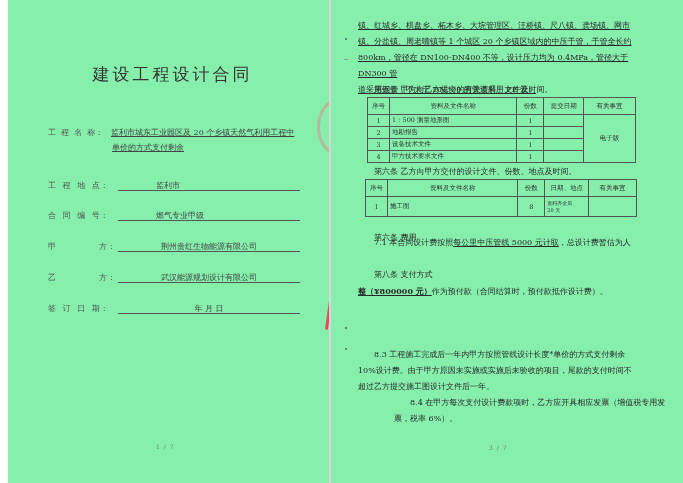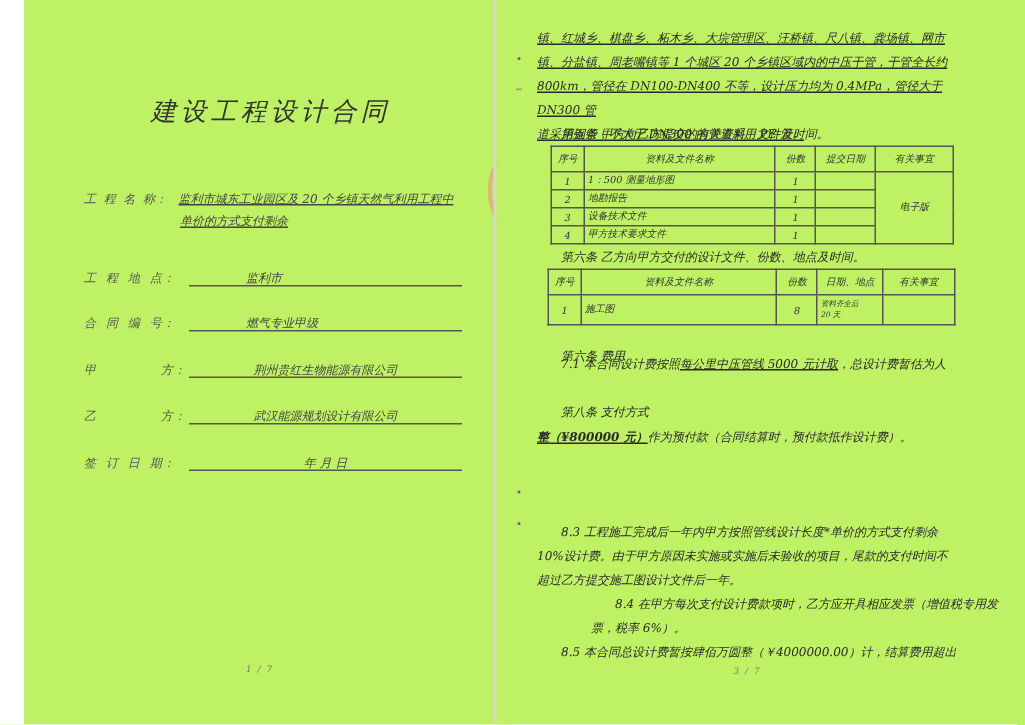--- a/index.html
+++ b/index.html
@@ -1,20 +1,20 @@
 <!DOCTYPE html>
 <html><head>
 <meta charset="utf-8">
 <style>
   * { box-sizing: border-box; margin: 0; padding: 0; }
   html, body { width: 683px; height: 483px; overflow: hidden; background: #ffffff; }
   body { font-family: "DejaVu Serif", "Liberation Serif", serif; color: #222; position: relative; }
 
-  .page { position: absolute; top: 0; height: 483px; background: #bef264; font-style: italic; }
-  .page-left { left: 16px; width: 329px; }
+  .page { position: absolute; top: 0; height: 483px; background: #86efac; }
+  .page-left { left: 8px; width: 329px; }
   .page-divider { position: absolute; left: 329px; top: 0; width: 2px; height: 483px; background: #d8d6d2; }
   .page-right { left: 331px; width: 352px; }
 
   
   .doc-title { position: absolute; left: 0; width: 329px; top: 63px; text-align: center;
     font-family: "DejaVu Sans", "Liberation Sans", sans-serif; font-size: 17px; letter-spacing: 3px; color: #333; }
 
   .form-row { position: absolute; left: 40px; font-size: 8px; color: #555; }
   .form-label { position: absolute; left: 0; white-space: pre; letter-spacing: 0.5px; }
   .form-line { position: absolute; left: 70px; width: 182px; height: 11px; border-bottom: 1px solid #555; }
@@ -188,21 +188,18 @@
     <div class="indent">8.3 工程施工完成后一年内甲方按照管线设计长度*单价的方式支付剩余</div>
     <div>10%设计费。由于甲方原因未实施或实施后未验收的项目，尾款的支付时间不</div>
     <div>超过乙方提交施工图设计文件后一年。</div>
   </div>
 
   <div class="para" style="top:395px;margin-left:36px;">
     <div class="indent">8.4 在甲方每次支付设计费款项时，乙方应开具相应发票（增值税专用发</div>
     <div>票，税率 6%）。</div>
   </div>
 
-  <div class="para" style="top:427px;">
-    <div class="indent">8.5 本合同总设计费暂按肆佰万圆整（￥4000000.00）计，结算费用超出</div>
-  </div>
 
   <div class="page-num" style="left:158px;top:444px;">3 / 7</div>
 
   <div class="margin-dot" style="left:14px;top:327px;"></div>
   <div class="margin-dot" style="left:14px;top:348px;"></div>
 </div>
 
 </body></html>

